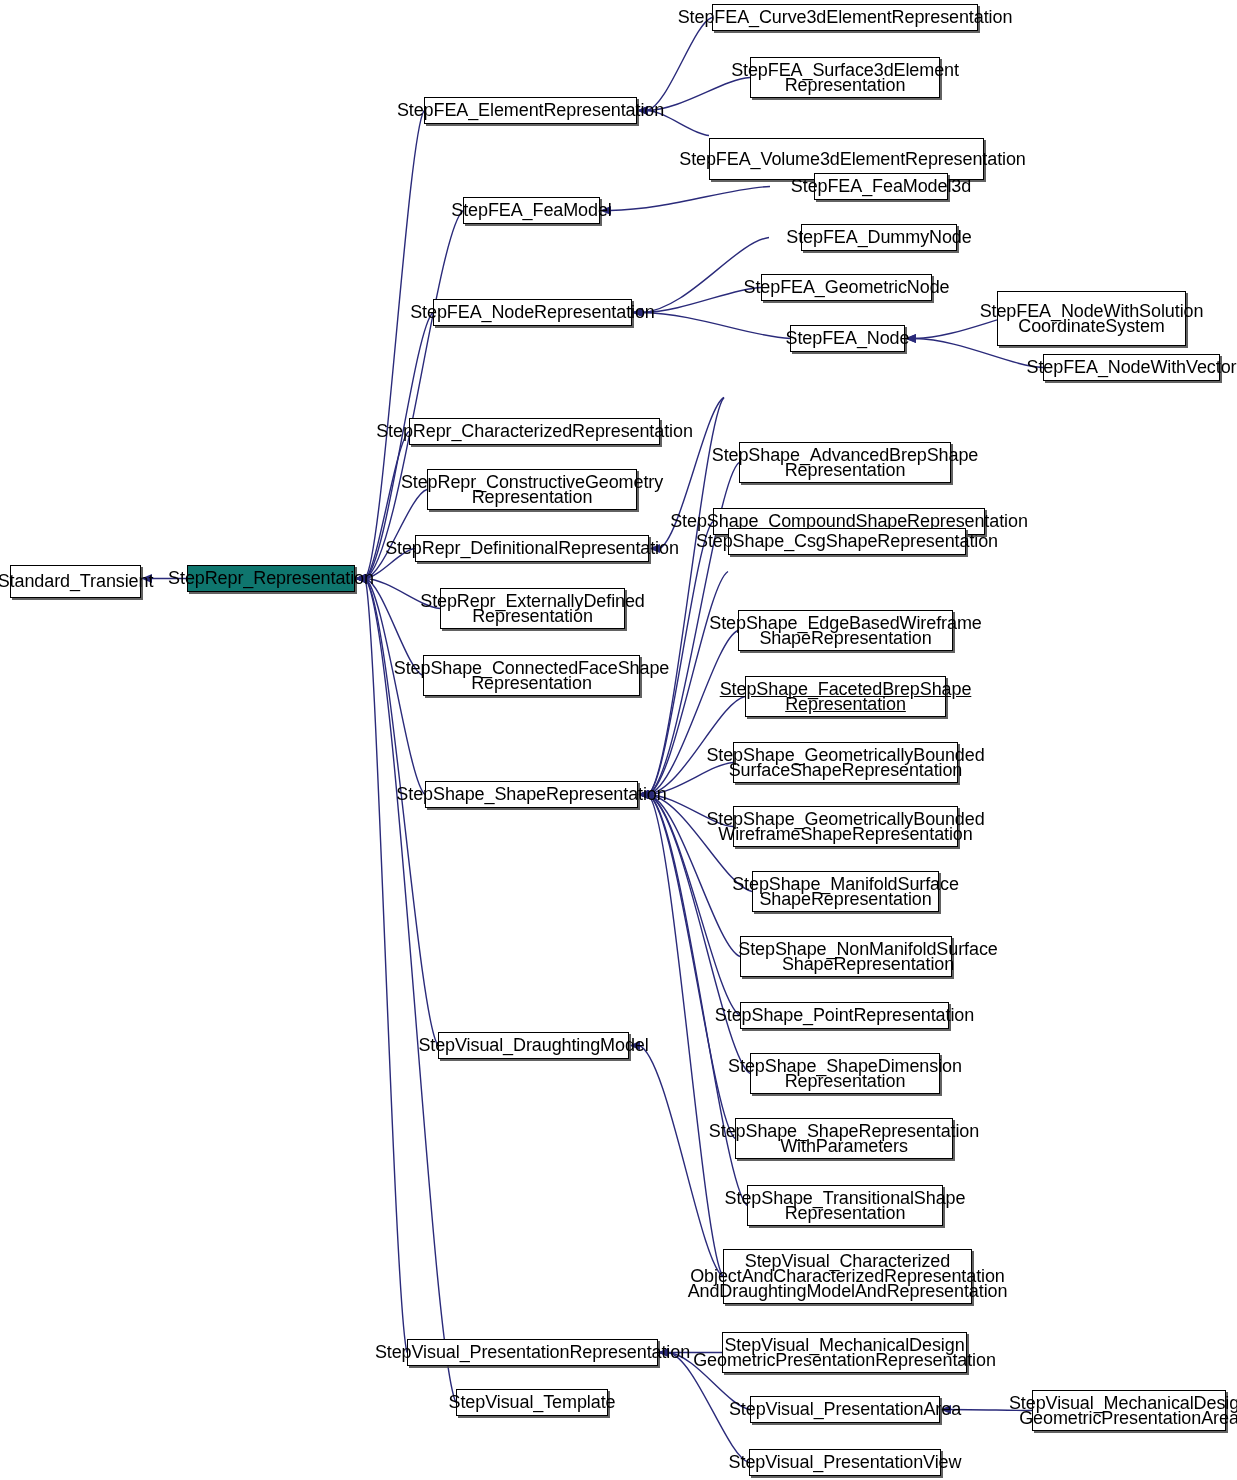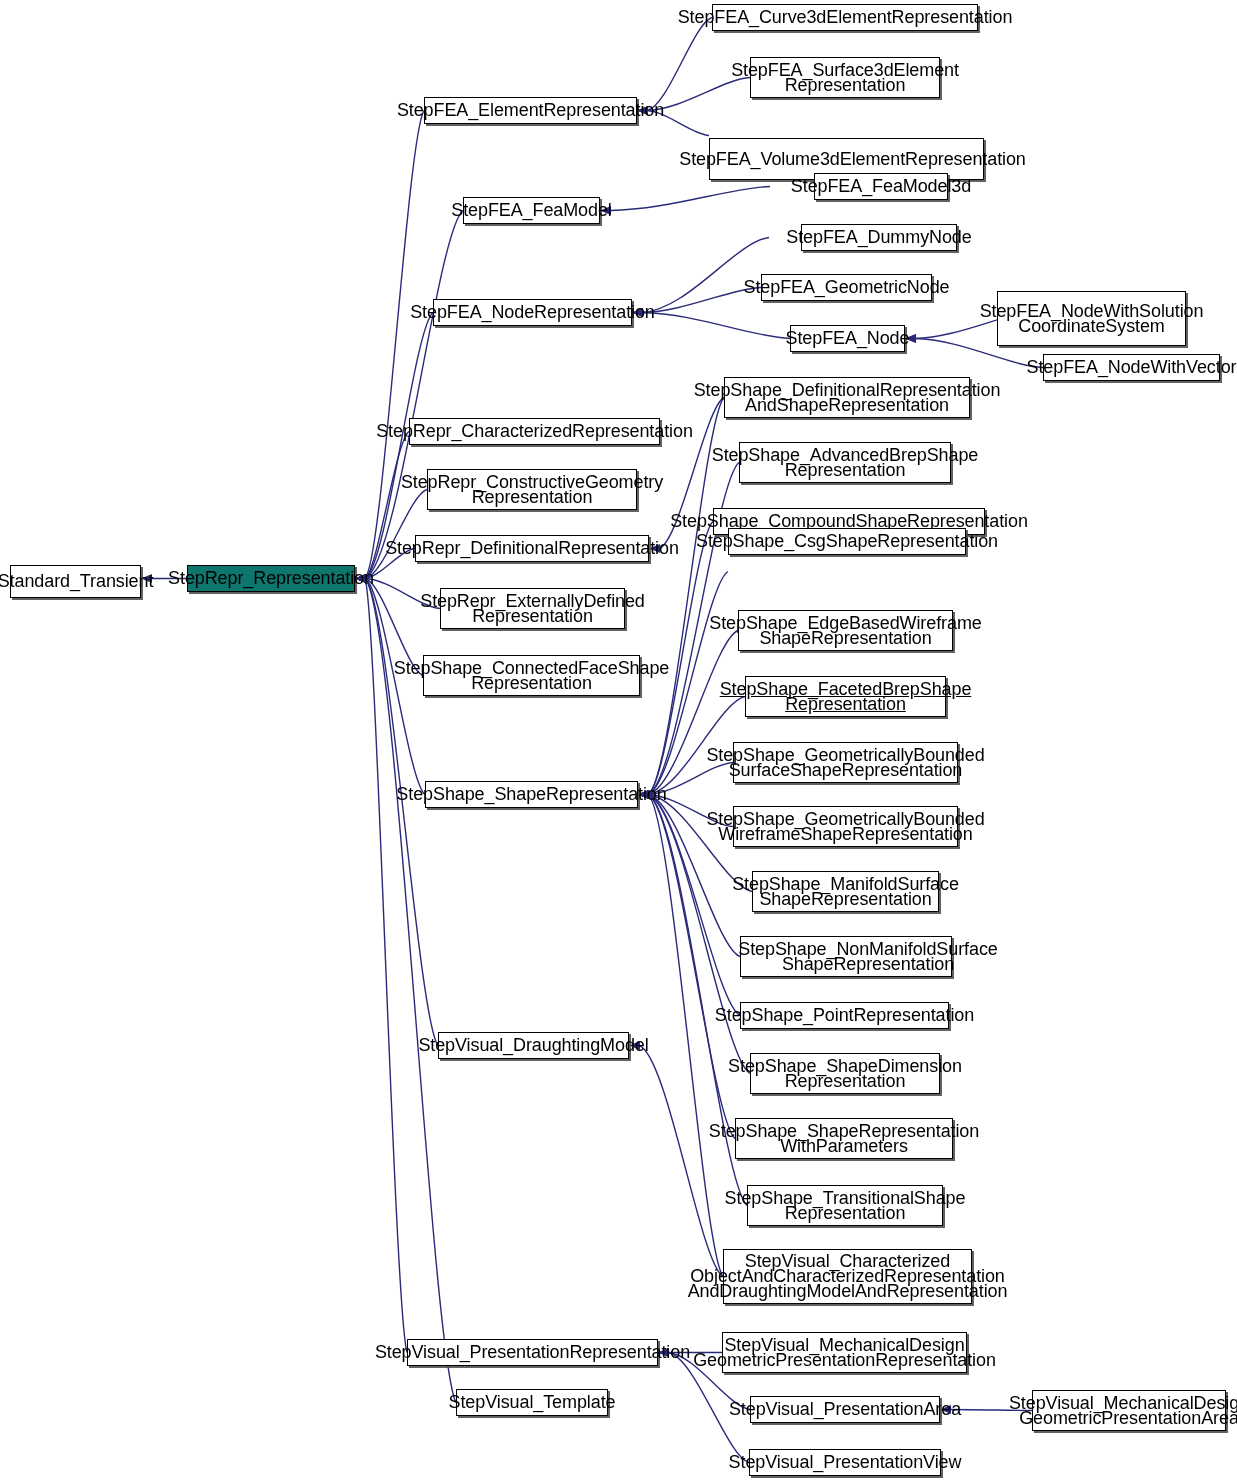--- a/index.html
+++ b/index.html
@@ -125,22 +125,20 @@
     <div class="node" style="left: 709px; top: 138px; width: 275px; height: 42px; padding-left: 16px;">StepFEA_Volume3dElementRepresentation</div>
     <div class="node" style="left: 814px; top: 173px; width: 134px; height: 27px;">StepFEA_FeaModel3d</div>
     <div class="node" style="left: 463px; top: 197px; width: 137px; height: 27px;">StepFEA_FeaModel</div>
     <div class="node" style="left: 769px; top: 224px; width: 156px; height: 27px; margin-left: 32px;">StepFEA_DummyNode</div>
     <div class="node" style="left: 761px; top: 274px; width: 171px; height: 27px;">StepFEA_GeometricNode</div>
     <div class="node" style="left: 997px; top: 291px; width: 189px; height: 55px;">StepFEA_NodeWithSolution
 CoordinateSystem</div>
     <div class="node" style="left: 433px; top: 299px; width: 199px; height: 27px;">StepFEA_NodeRepresentation</div>
     <div class="node" style="left: 790px; top: 325px; width: 115px; height: 27px;">StepFEA_Node</div>
     <div class="node" style="left: 1043px; top: 354px; width: 177px; height: 27px;">StepFEA_NodeWithVector</div>
-    <div class="node" style="left: 724px; top: 377px; width: 246px; height: 41px;">StepShape_DefinitionalRepresentation
-AndShapeRepresentation</div>
     <div class="node" style="left: 409px; top: 418px; width: 251px; height: 27px;">StepRepr_CharacterizedRepresentation</div>
     <div class="node" style="left: 739px; top: 442px; width: 212px; height: 41px;">StepShape_AdvancedBrepShape
 Representation</div>
     <div class="node" style="left: 427px; top: 469px; width: 210px; height: 41px;">StepRepr_ConstructiveGeometry
 Representation</div>
     <div class="node" style="left: 713px; top: 480px; width: 272px; height: 27px; margin-top: 28px;">StepShape_CompoundShapeRepresentation</div>
     <div class="node" style="left: 415px; top: 535px; width: 234px; height: 27px;">StepRepr_DefinitionalRepresentation</div>
     <div class="node" style="left: 728px; top: 528px; width: 238px; height: 27px;">StepShape_CsgShapeRepresentation</div>
     <div class="node" style="left: 10px; top: 565px; width: 131px; height: 33px;">Standard_Transient</div>
     <div class="node root" style="left: 187px; top: 565px; width: 168px; height: 27px;">StepRepr_Representation</div>

